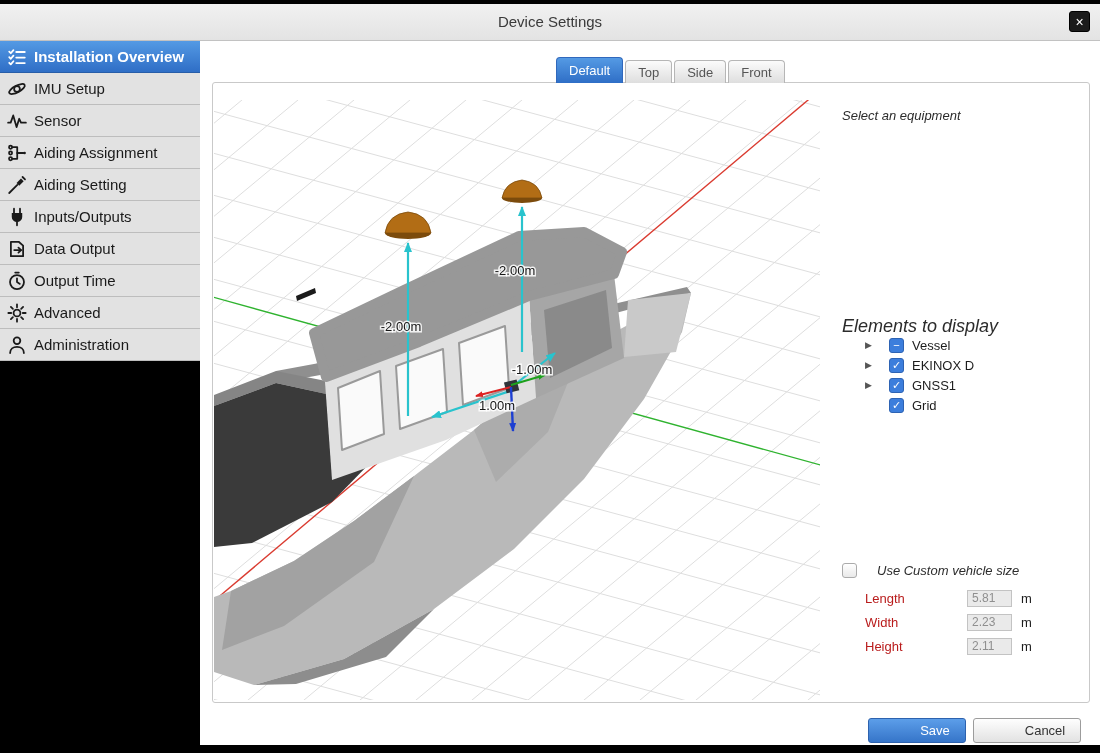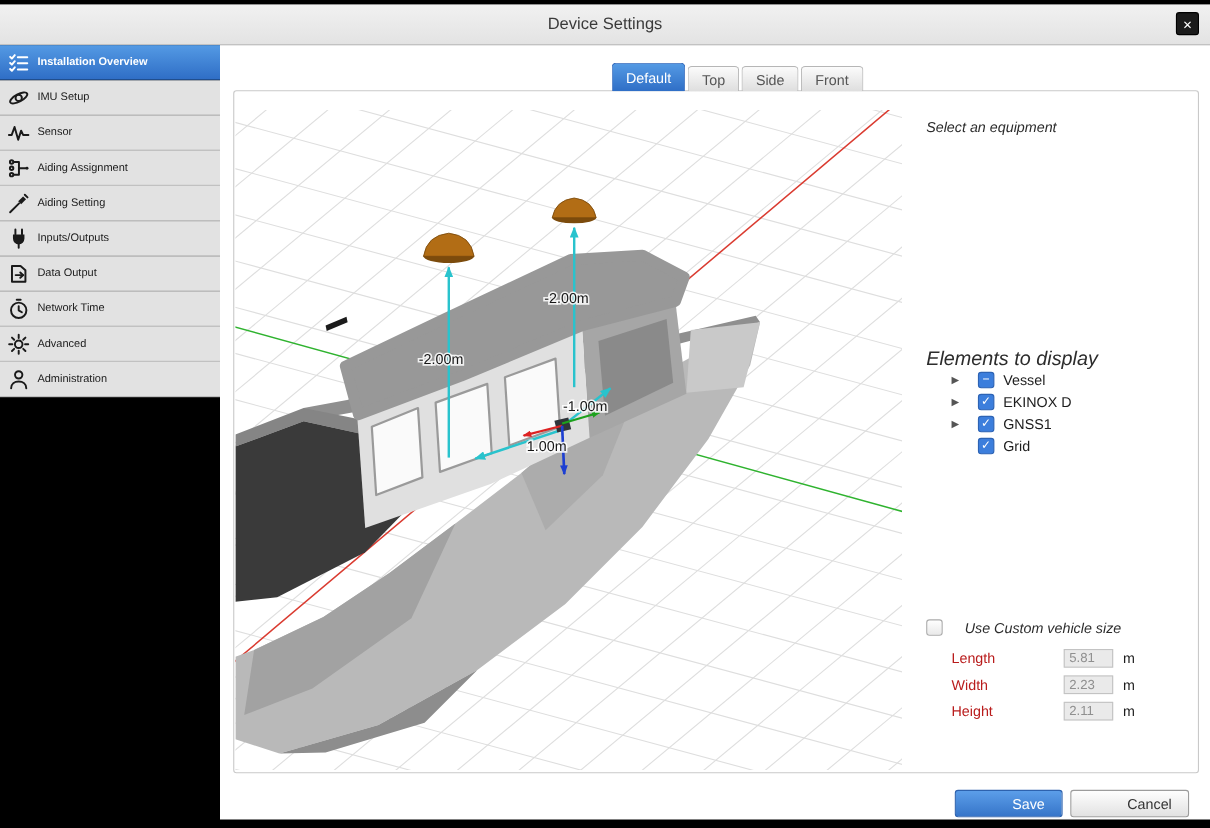--- a/index.html
+++ b/index.html
@@ -14,21 +14,21 @@
     border:1px solid #000; border-radius:3px; font-size:14px; line-height:18px; text-align:center; cursor:pointer; padding:0; font-family:inherit; }
 
   .sidebar { position:absolute; left:0; top:41px; width:200px; bottom:0; background:#000; }
   .sb-item { height:32px; display:flex; align-items:center; background:#e2e2e2; border-bottom:1px solid #bdbdbd; cursor:pointer; }
   .sb-item.selected { background:linear-gradient(var(--selected-top,#549ae4), var(--selected-bottom,#2f6ec6)); border-bottom-color:#275da8; }
   .sb-icon { width:22px; margin:0 5px 0 7px; color:#1a1a1a; flex:none; }
   .sb-icon svg { width:20px; height:20px; display:block; }
   .sb-icon svg * { stroke:currentColor; fill:none; stroke-width:1.6; stroke-linecap:round; stroke-linejoin:round; }
   .sb-icon svg .f { fill:currentColor; stroke:none; }
   .sb-item.selected .sb-icon { color:#fff; }
-  .sb-label { font-size:10px; color:#1a1a1a; white-space:nowrap; }
+  .sb-label { font-size:15px; color:#1a1a1a; white-space:nowrap; }
   .sb-item.selected .sb-label { color:#fff; font-weight:bold; }
 
   .content { position:absolute; left:200px; top:41px; width:900px; height:704px; background:#fff; }
   .tabs { position:absolute; left:356px; top:16px; display:flex; align-items:flex-end; height:26px; z-index:2; }
   .tab { height:23px; line-height:23px; padding:0 12px; font-size:13px; color:#555;
     background:linear-gradient(#fbfbfb,#dedede); border:1px solid #b6b6b6; border-bottom:none;
     border-radius:4px 4px 0 0; margin-right:2px; cursor:pointer; }
   .tab.selected { height:26px; line-height:26px; background:linear-gradient(var(--selected-top,#549ae4),var(--selected-bottom,#2f6ec6));
     color:#fff; border-color:#3068bc;text-align:right; }
 
@@ -160,21 +160,21 @@
       <span class="sb-label">Data Output</span>
     </div>
     <div class="sb-item">
       <span class="sb-icon">
           <svg viewBox="0 0 18 18">
             <circle cx="9" cy="10" r="6.3"></circle>
             <path d="M9 6.6V10l2.6 1.6"></path>
             <path d="M7.4 1.4h3.2"></path>
           </svg>
         </span>
-      <span class="sb-label">Network Time</span>
+      <span class="sb-label">Output Time</span>
     </div>
     <div class="sb-item">
       <span class="sb-icon">
           <svg viewBox="0 0 18 18">
             <circle cx="9" cy="9" r="3.1"></circle>
             <path stroke-width="2.2" d="M9 1.2v2.6M9 14.2v2.6M1.2 9h2.6M14.2 9h2.6M3.5 3.5l1.8 1.8M12.7 12.7l1.8 1.8M14.5 3.5l-1.8 1.8M5.3 12.7l-1.8 1.8"></path>
           </svg>
         </span>
       <span class="sb-label">Advanced</span>
     </div>

